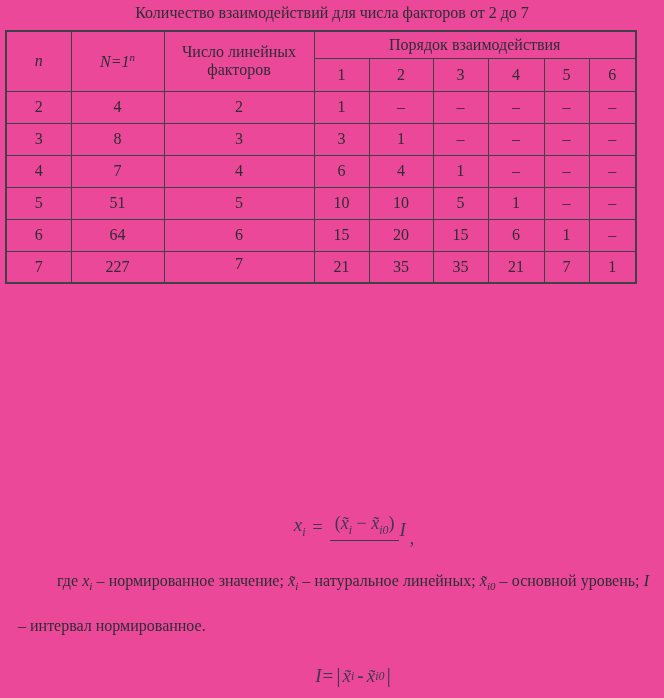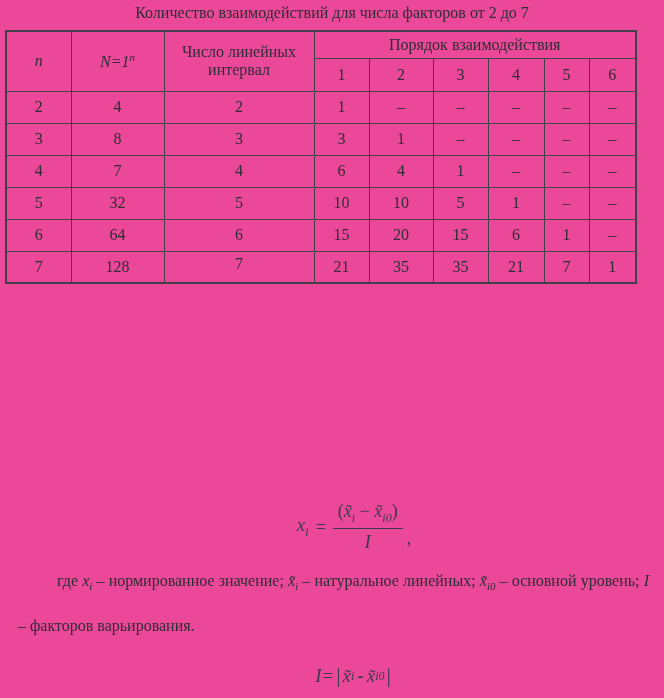--- a/index.html
+++ b/index.html
@@ -41,21 +41,21 @@
   .formula {
     position:absolute; left:0; width:664px;
     display:flex; justify-content:center; align-items:center;
     color:#3a3a4e;
     padding-left:44px;
   }
   .formula-1 { top:497px; height:60px; }
   .formula-1 .f-var { font-style:italic; font-size:19px; }
   .formula-1 sub { font-size:12px; font-style:italic; }
   .formula-1 .f-eq { font-size:18px; margin:0 7px; }
-  .frac { display:inline-flex; flex-direction:column; align-items:center; }
+  .frac { display:inline-flex; flex-direction:row; align-items:flex-end; }
   .frac .num {
     font-size:18px; padding:0 5px 3px 5px;
     border-bottom:1.5px solid #3a3a4e;
     white-space:nowrap;
   }
   .frac .num .it, .frac .den .it { font-style:italic; }
   .frac .den { font-size:19px; padding-top:2px; }
   .f-comma { align-self:flex-end; font-size:18px; margin:0 0 8px 4px; }
 
   .formula-2 { top:658px; height:36px; font-size:19px; }
@@ -91,21 +91,21 @@
         <col style="width:64px">
         <col style="width:55px">
       <col style="width:56px">
         <col style="width:45px">
         <col style="width:47px">
     </colgroup>
     <thead>
       <tr class="hdr-top">
         <th rowspan="2"><span class="it">n</span></th>
         <th rowspan="2"><span class="it"><span>N=1</span><sup>n</sup></span></th>
-        <th rowspan="2">Число линейных интервал</th>
+        <th rowspan="2">Число линейных факторов</th>
         <th colspan="6">Порядок взаимодействия</th>
       </tr>
       <tr class="hdr-sub" id="order-row">
           <th>1</th>
           <th>2</th>
           <th>3</th>
           <th>4</th>
           <th>5</th>
           <th>6</th>
         </tr>
@@ -139,21 +139,21 @@
           <td>4</td>
           <td>6</td>
           <td>4</td>
           <td>1</td>
           <td>–</td>
           <td>–</td>
           <td>–</td>
         </tr>
         <tr>
           <td>5</td>
-          <td>32</td>
+          <td>51</td>
           <td>5</td>
           <td>10</td>
           <td>10</td>
           <td>5</td>
           <td>1</td>
           <td>–</td>
           <td>–</td>
         </tr>
         <tr>
           <td>6</td>
@@ -161,21 +161,21 @@
           <td>6</td>
           <td>15</td>
           <td>20</td>
           <td>15</td>
           <td>6</td>
           <td>1</td>
           <td>–</td>
         </tr>
         <tr>
           <td>7</td>
-          <td>128</td>
+          <td>227</td>
           <td class="raised">7</td>
           <td>21</td>
           <td>35</td>
           <td>35</td>
           <td>21</td>
           <td>7</td>
           <td>1</td>
         </tr>
       </tbody>
   </table>
@@ -183,21 +183,21 @@
   <div class="formula formula-1">
     <span class="f-var"><span>x</span><sub>i</sub></span>
     <span class="f-eq">=</span>
     <span class="frac">
       <span class="num"><span>(</span><span class="it">x̃</span><sub>i</sub><span> − </span><span class="it">x̃</span><sub>i0</sub><span>)</span></span>
       <span class="den"><span class="it">I</span></span>
     </span>
     <span class="f-comma">,</span>
   </div>
 
-  <p class="para"><span>где </span><span class="it">x</span><sub class="it">i</sub><span> – нормированное значение; </span><span class="it">x̃</span><sub class="it">i</sub><span> – натуральное линейных; </span><span class="it">x̃</span><sub class="it">i0</sub><span> – основной уровень; </span><span class="it">I</span><span> – факторов варьирования.</span></p>
+  <p class="para"><span>где </span><span class="it">x</span><sub class="it">i</sub><span> – нормированное значение; </span><span class="it">x̃</span><sub class="it">i</sub><span> – натуральное линейных; </span><span class="it">x̃</span><sub class="it">i0</sub><span> – основной уровень; </span><span class="it">I</span><span> – интервал нормированное.</span></p>
 
   <div class="formula formula-2">
     <span class="it">I</span>
       <span class="f-eq">=</span>
       <span class="vbar">|</span>
       <span class="it">x̃</span>
       <sub>i</sub>
       <span class="f-minus">-</span>
       <span class="it">x̃</span>
       <sub>i0</sub>

